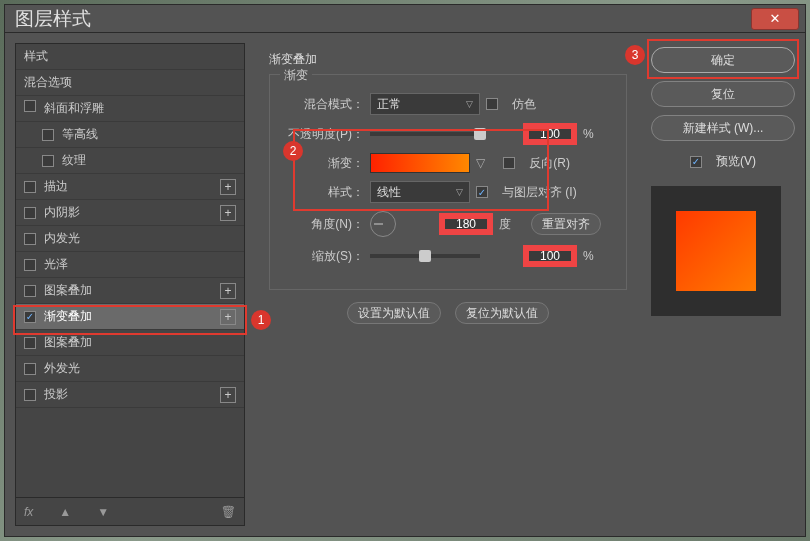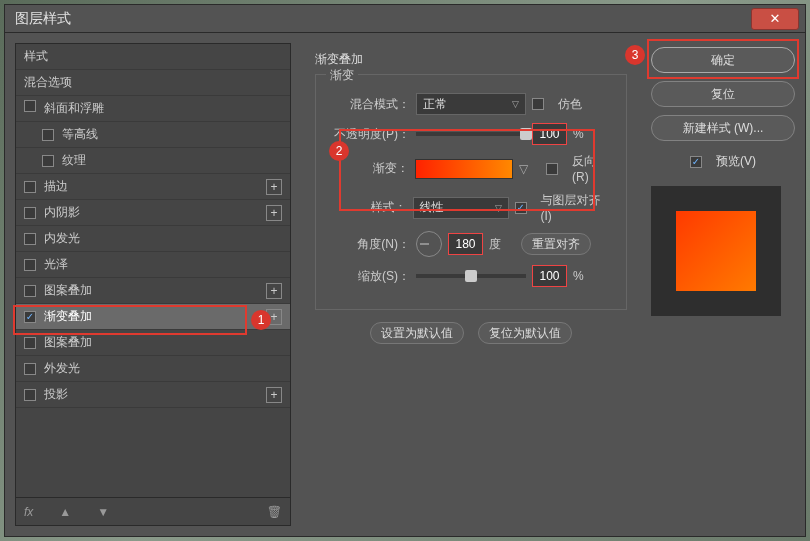--- a/index.html
+++ b/index.html
@@ -1,22 +1,22 @@
 <!DOCTYPE html>
 <html><head>
 <meta charset="utf-8">
 <style>
 *{margin:0;padding:0;box-sizing:border-box;font-family:"Microsoft YaHei",sans-serif;font-size:12px;}
 body{background:linear-gradient(135deg,#5a6b5a,#8a9a8a,#6a7a6a);width:810px;height:541px;padding:4px;}
 .dialog{width:802px;height:533px;background:#535353;border:1px solid #2a2a2a;display:flex;flex-direction:column;}
 .titlebar{height:28px;background:#535353;display:flex;align-items:center;justify-content:space-between;padding-left:10px;border-bottom:1px solid #2a2a2a;}
-.titlebar-text{color:#e0e0e0;font-size:14px;}
+.titlebar-text{color:#e0e0e0;font-size:19px;}
 .close-btn{width:48px;height:22px;background:#c94f44;border:1px solid #8a3530;border-radius:3px;display:flex;align-items:center;justify-content:center;color:#fff;font-size:13px;margin-right:6px;cursor:pointer;}
 .body{flex:1;display:flex;padding:10px;gap:10px;}
-.left-panel{width:276px;display:flex;flex-direction:column;}
+.left-panel{width:230px;display:flex;flex-direction:column;}
 .styles-list{flex:1;background:#454545;border:1px solid #2a2a2a;}
 .list-header,.list-item{height:26px;display:flex;align-items:center;padding:0 8px;color:#ccc;border-bottom:1px solid #3a3a3a;}
 .list-header{background:#454545;}
 .list-item{background:#454545;justify-content:space-between;}
 .list-item.indent{padding-left:26px;}
 .list-item.selected{background:#6a6a6a;color:#fff;}
 .cb{width:12px;height:12px;border:1px solid #888;background:#3a3a3a;display:inline-flex;align-items:center;justify-content:center;margin-right:8px;}
 .cb.checked::after{content:"✓";color:#6fb4ff;font-size:10px;}
 .plus-box{width:16px;height:16px;border:1px solid #888;display:flex;align-items:center;justify-content:center;color:#ccc;font-size:12px;cursor:pointer;}
 .list-footer{height:28px;background:#454545;border:1px solid #2a2a2a;border-top:none;display:flex;align-items:center;padding:0 8px;justify-content:space-between;}
@@ -24,21 +24,21 @@
 .trash{color:#999;}
 .center-panel{flex:1;padding:8px 14px;color:#ccc;}
 .section-title{margin-bottom:6px;color:#ddd;}
 .fieldset{border:1px solid #666;padding:10px 14px 14px;margin-bottom:12px;position:relative;}
 .fieldset-legend{position:absolute;top:-8px;left:10px;background:#535353;padding:0 4px;color:#ccc;}
 .row{display:flex;align-items:center;margin:8px 0;gap:6px;}
 .label{text-align:right;color:#ccc;}
 .w80{width:80px;}
 .select{height:22px;background:#3a3a3a;border:1px solid #666;color:#ddd;display:flex;align-items:center;justify-content:space-between;padding:0 6px;cursor:pointer;gap:37px;}
 .select .arrow{font-size:9px;color:#aaa;}
-.num-input{width:35px;height:22px;background:#3a3a3a;border:1px solid #ef4444;color:#fff;text-align:center;}
+.num-input{width:54px;height:22px;background:#3a3a3a;border:6px solid #ef4444;color:#fff;text-align:center;margin-left:37px;}
 .slider{height:4px;background:#3a3a3a;position:relative;flex:1;}
 .slider-thumb{position:absolute;width:12px;height:12px;background:#ccc;border-radius:2px;top:-4px;transform:translateX(-50%);}
 .gradient-swatch{width:100px;height:20px;background:linear-gradient(90deg,#ff2200,#ff8800);border:1px solid #333;cursor:pointer;}
 .angle-dial{width:26px;height:26px;border:1px solid #888;border-radius:50%;position:relative;}
 .angle-dial::after{content:"";position:absolute;width:9px;height:1px;background:#ccc;top:50%;left:3px;transform:translateY(-50%);}
 .btn-small{height:22px;background:#5a5a5a;border:1px solid #777;border-radius:11px;padding:0 10px;color:#ddd;cursor:pointer;display:inline-flex;align-items:center;}
 .right-panel{width:144px;display:flex;flex-direction:column;gap:8px;padding-top:4px;}
 .btn{height:26px;background:#5a5a5a;border:1px solid #828282;border-radius:13px;color:#ddd;display:flex;align-items:center;justify-content:center;cursor:pointer;}
 .btn.primary{border:1px solid #aaa;}
 .preview-row{display:flex;align-items:center;justify-content:center;gap:6px;margin-top:4px;color:#ddd;}

